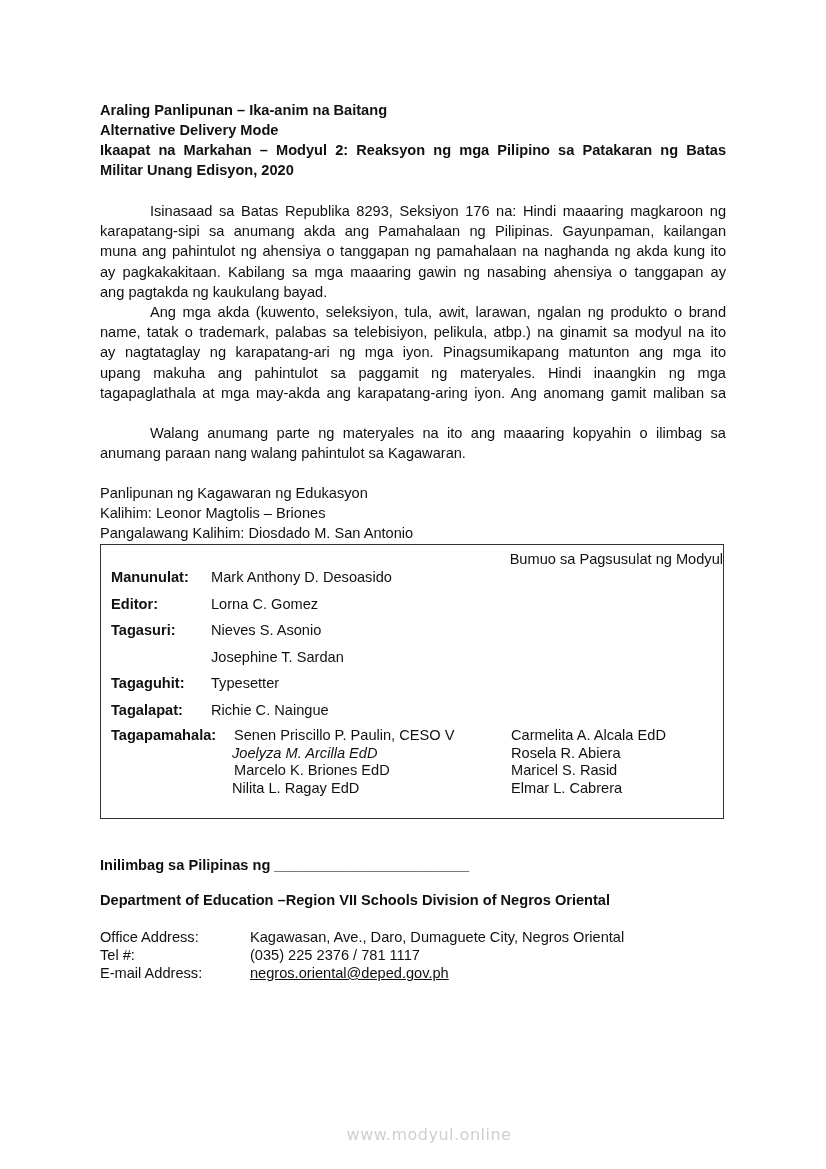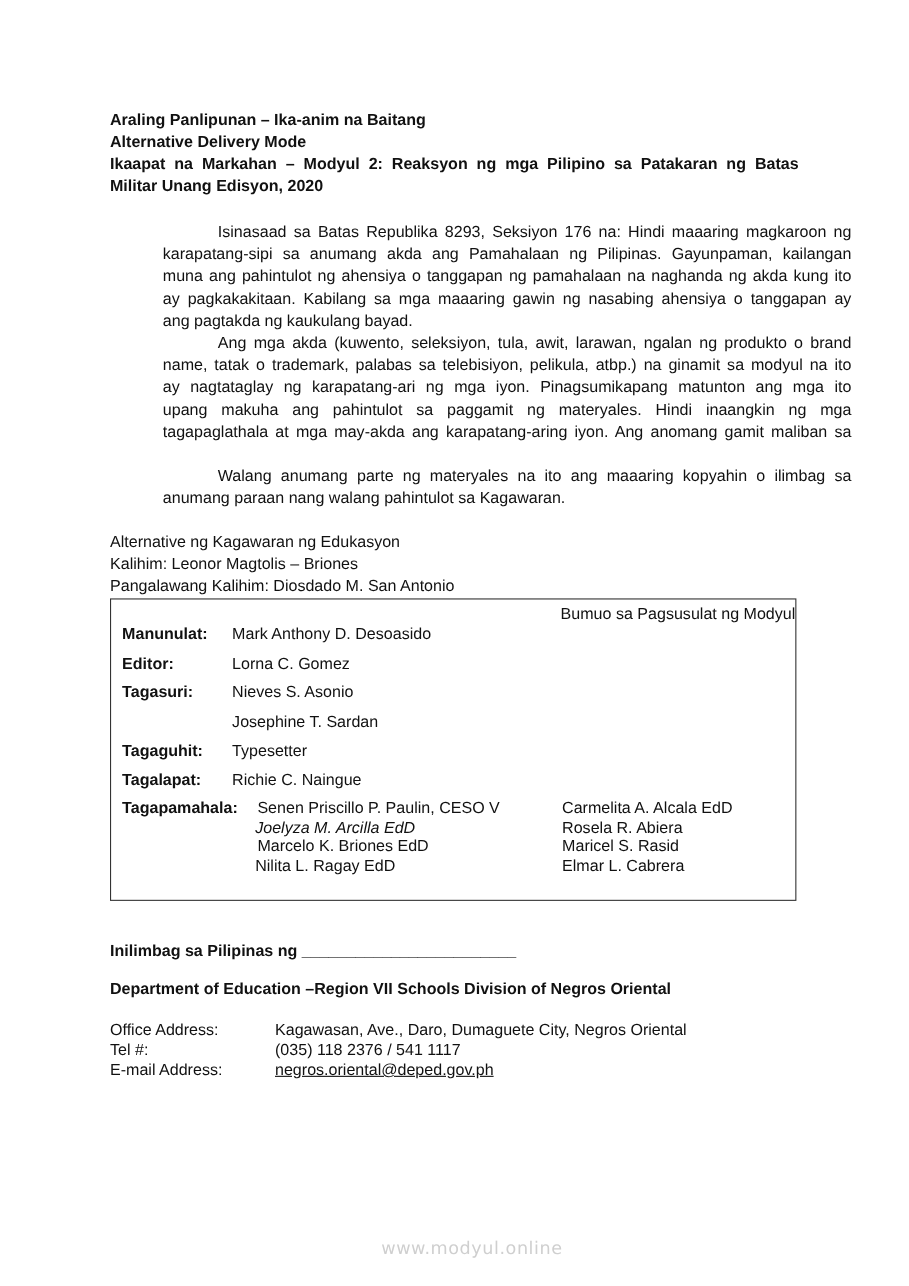--- a/index.html
+++ b/index.html
@@ -6,21 +6,21 @@
     body {
       width: 826px; height: 1169px; position: relative; overflow: hidden;
       font-family: "Liberation Sans", sans-serif; color: #111111;
       font-size: 14.6px;
     }
     .page { position: absolute; left: 100px; top: 0; width: 626px; }
     .hdr { position: absolute; left: 0; top: 100px; width: 626px; font-weight: bold; line-height: 20px; }
     .hdr div { white-space: nowrap; }
     .justify { text-align: justify; text-align-last: justify; }
     .last { text-align-last: left; }
-    .para { position: absolute; left: 0; width: 626px; line-height: 20.2px; margin-left: 48px; }
+    .para { position: absolute; left: 0; width: 626px; line-height: 20.2px; }
     .indent { text-indent: 50px; }
     .pubs { position: absolute; left: 0; top: 483px; line-height: 20px; white-space: nowrap; }
     .box {
       position: absolute; left: 0; top: 544px; width: 624px; height: 275px;
       border: 1.5px solid #333333; box-sizing: border-box;
     }
     .box-title { position: absolute; left: 0; width: 100%; top: 6px; text-align: right; white-space: nowrap; }
     .row { position: absolute; left: 10px; white-space: nowrap; }
     .row .lbl { position: absolute; left: 0; font-weight: bold; }
     .row .val { position: absolute; left: 100px; }
@@ -60,21 +60,21 @@
     <div class="justify">upang makuha ang pahintulot sa paggamit ng materyales. Hindi inaangkin ng mga</div>
     <div class="justify">tagapaglathala at mga may-akda ang karapatang-aring iyon. Ang anomang gamit maliban sa</div>
   </div>
 
   <div class="para" style="top:423px;">
     <div class="justify indent">Walang anumang parte ng materyales na ito ang maaaring kopyahin o ilimbag sa</div>
     <div class="last">anumang paraan nang walang pahintulot sa Kagawaran.</div>
   </div>
 
   <div class="pubs">
-    <div>Alternative ng Kagawaran ng Edukasyon</div>
+    <div>Panlipunan ng Kagawaran ng Edukasyon</div>
     <div>Kalihim: Leonor Magtolis – Briones</div>
     <div>Pangalawang Kalihim: Diosdado M. San Antonio</div>
   </div>
 
   <div class="box">
     <div class="box-title">Bumuo sa Pagsusulat ng Modyul</div>
 
     <div class="row" style="top:24px;">
       <span class="lbl">Manunulat:</span>
       <span class="val">Mark Anthony D. Desoasido</span>
@@ -120,21 +120,21 @@
   <div class="printed">Inilimbag sa Pilipinas ng ________________________</div>
 
   <div class="dept">Department of Education –Region VII Schools Division of Negros Oriental</div>
 
   <div class="contact" style="top:928px; width:626px; height:18px;">
     <span class="k">Office Address:</span>
     <span class="v">Kagawasan, Ave., Daro, Dumaguete City, Negros Oriental</span>
   </div>
   <div class="contact" style="top:946px; width:626px; height:18px;">
     <span class="k">Tel #:</span>
-    <span class="v">(035) 118 2376 / 541 1117</span>
+    <span class="v">(035) 225 2376 / 781 1117</span>
   </div>
   <div class="contact" style="top:964px; width:626px; height:18px;">
     <span class="k">E-mail Address:</span>
     <span class="v link">negros.oriental@deped.gov.ph</span>
   </div>
 </div>
 
 <div class="wm">www.modyul.online</div>
 
 </body></html>

